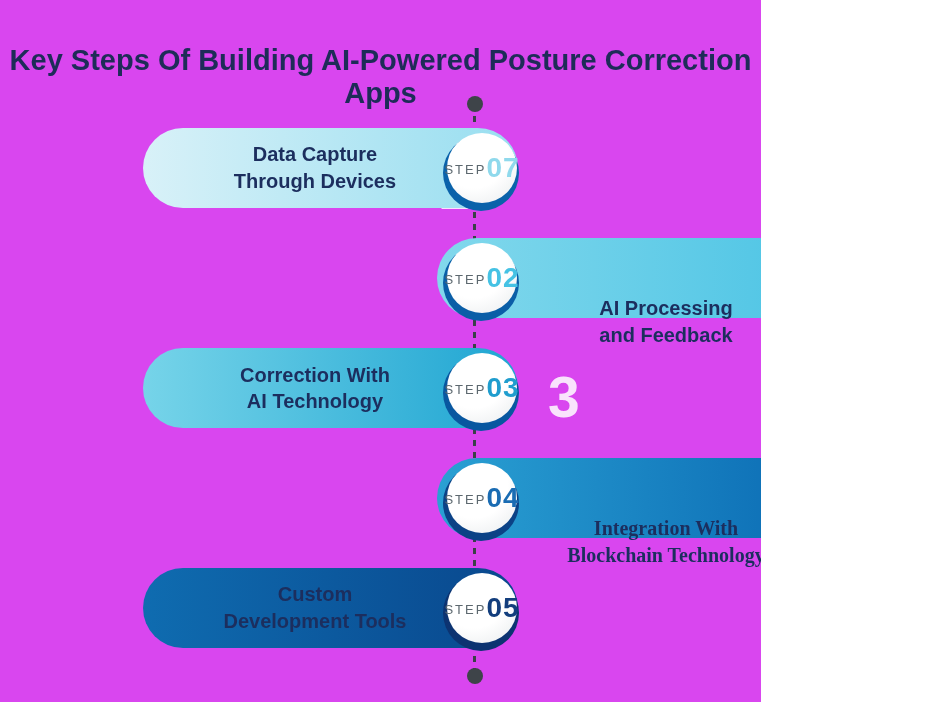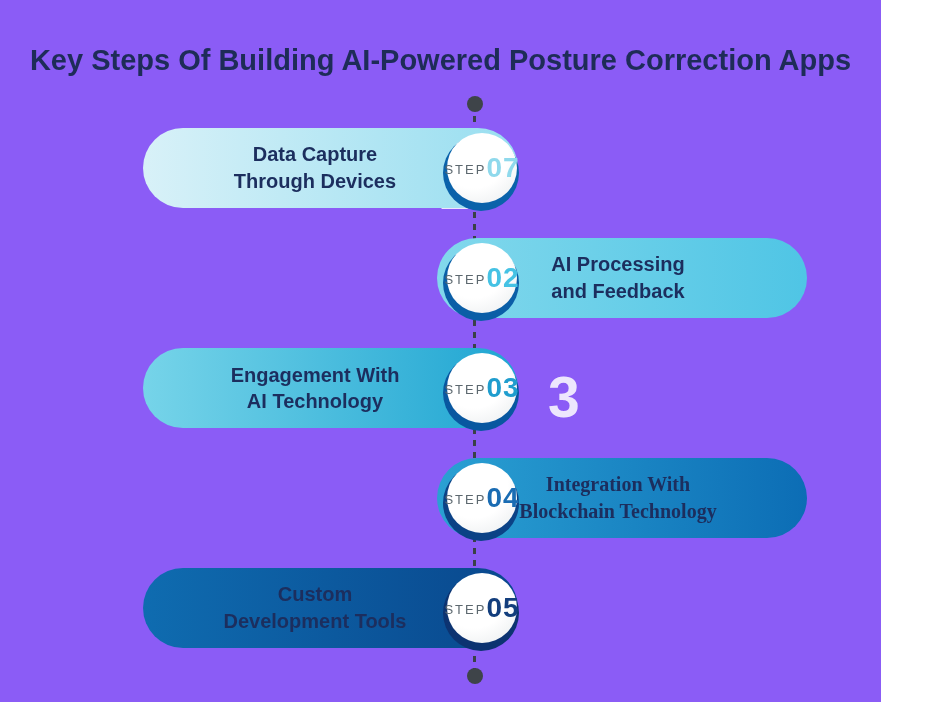--- a/index.html
+++ b/index.html
@@ -1,22 +1,22 @@
 <!DOCTYPE html>
 <html><head>
 <meta charset="utf-8">
 <style>
   html, body { margin: 0; padding: 0; }
   body { font-family: "Liberation Sans", "DejaVu Sans", sans-serif; }
 
   .stage {
     position: relative;
-    width: 881px;
+    width: 761px;
     height: 702px;
-    background: #8b5cf6;
+    background: #d946ef;
     overflow: hidden;
   }
 
   .title {
     position: absolute;
     top: 44px;
     left: 0;
     width: 100%;
     text-align: center;
     font-size: 29px;
@@ -86,21 +86,21 @@
     justify-content: center;
     align-items: center;
     text-align: center;
     color: #1C2E5E;
     font-size: 20px;
     font-weight: 600;
     line-height: 27px;
     z-index: 3;
   }
   .txt.left  { left: 150px; width: 330px; }
-  .txt.right { left: 458px; width: 320px; }
+  .txt.right { left: 506px; width: 320px; margin-top: 44px; }
   .r1 .txt { top: 128px; justify-content: center; }
   .r2 .txt { top: 238px; }
   .r3 .txt { top: 348px; line-height: 26px; }
   .r4 .txt { top: 458px; font-family: Liberation Serif, serif; }
   .r5 .txt { top: 568px; text-align: center; }
 
   
   .badge {
     position: absolute;
     left: 440px;
@@ -188,21 +188,21 @@
       <div class="face">
         <div class="step-label">STEP</div>
         <div class="step-number" style="color: rgb(69, 194, 228);">02</div>
       </div>
     </div>
   </div>
 
   <div class="row r3">
     <div class="pill left" style="--g1: #76D4E9; --g2: #1FA5D2;"></div>
     <div class="txt left">
-      <span>Engagement With</span>
+      <span>Correction With</span>
       <span>AI Technology</span>
     </div>
     <div class="badge">
       <div class="crescent" style="background: rgb(8, 87, 160);"></div>
       <div class="face">
         <div class="step-label">STEP</div>
         <div class="step-number" style="color: rgb(31, 157, 206);">03</div>
       </div>
     </div>
   </div>

